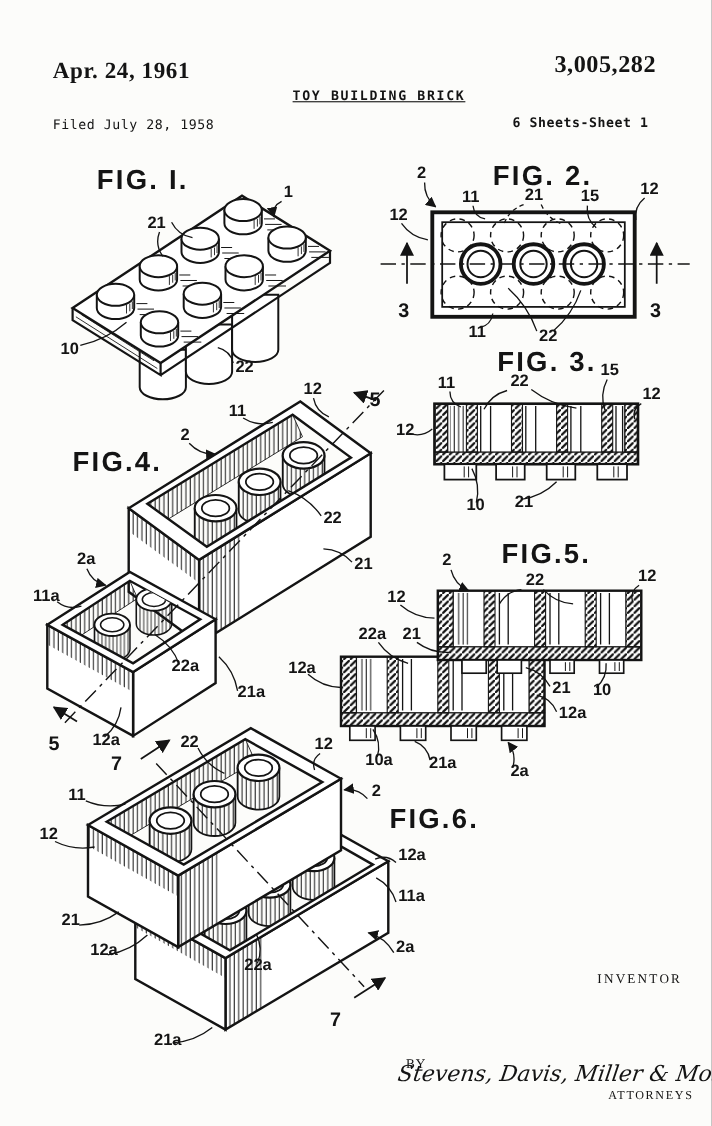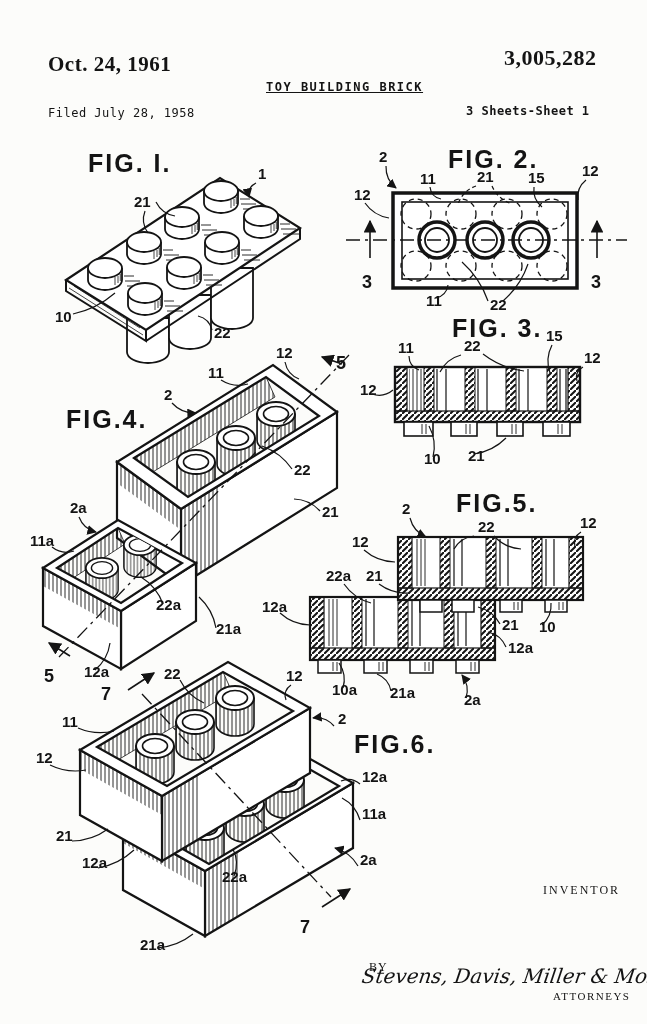--- a/index.html
+++ b/index.html
@@ -27,25 +27,25 @@
   .ln{fill:none;stroke:#141414;}
   .wh{fill:#ffffff;stroke:#141414;}
   .ddot{fill:none;stroke:#141414;stroke-width:1.3;stroke-dasharray:14 5 3 5;}
   .sarr{fill:none;stroke:#141414;stroke-width:1.6;}
 </style>
 </head>
 <body>
 
 <div class="page">
 
-  <div class="abs h-date" style="left:48px;top:52px;">Oct. 24, 1961</div>
+  <div class="abs h-date" style="left:48px;top:52px;">Apr. 24, 1961</div>
   <div class="abs h-num" style="left:504px;top:45px;">3,005,282</div>
   <div class="abs h-type" style="left:266px;top:80px;text-decoration:underline;">TOY BUILDING BRICK</div>
   <div class="abs h-mono" style="left:48px;top:106px;">Filed July 28, 1958</div>
-  <div class="abs h-monob" style="left:466px;top:104px;">3 Sheets-Sheet 1</div>
+  <div class="abs h-monob" style="left:466px;top:104px;">6 Sheets-Sheet 1</div>
 
   <svg class="sheet" width="647" height="1024" viewBox="0 0 647 1024">
     <defs>
       <marker id="arw" viewBox="0 0 10 10" refX="9" refY="5" markerWidth="8" markerHeight="8" orient="auto">
         <path d="M0,0 L10,5 L0,10 Z" fill="#141414"></path>
       </marker>
       <pattern id="h" width="6" height="6" patternUnits="userSpaceOnUse">
         <path d="M-1,7 L7,-1" stroke="#141414" stroke-width="2"></path>
       </pattern>
       <pattern id="vs" width="4" height="8" patternUnits="userSpaceOnUse">

